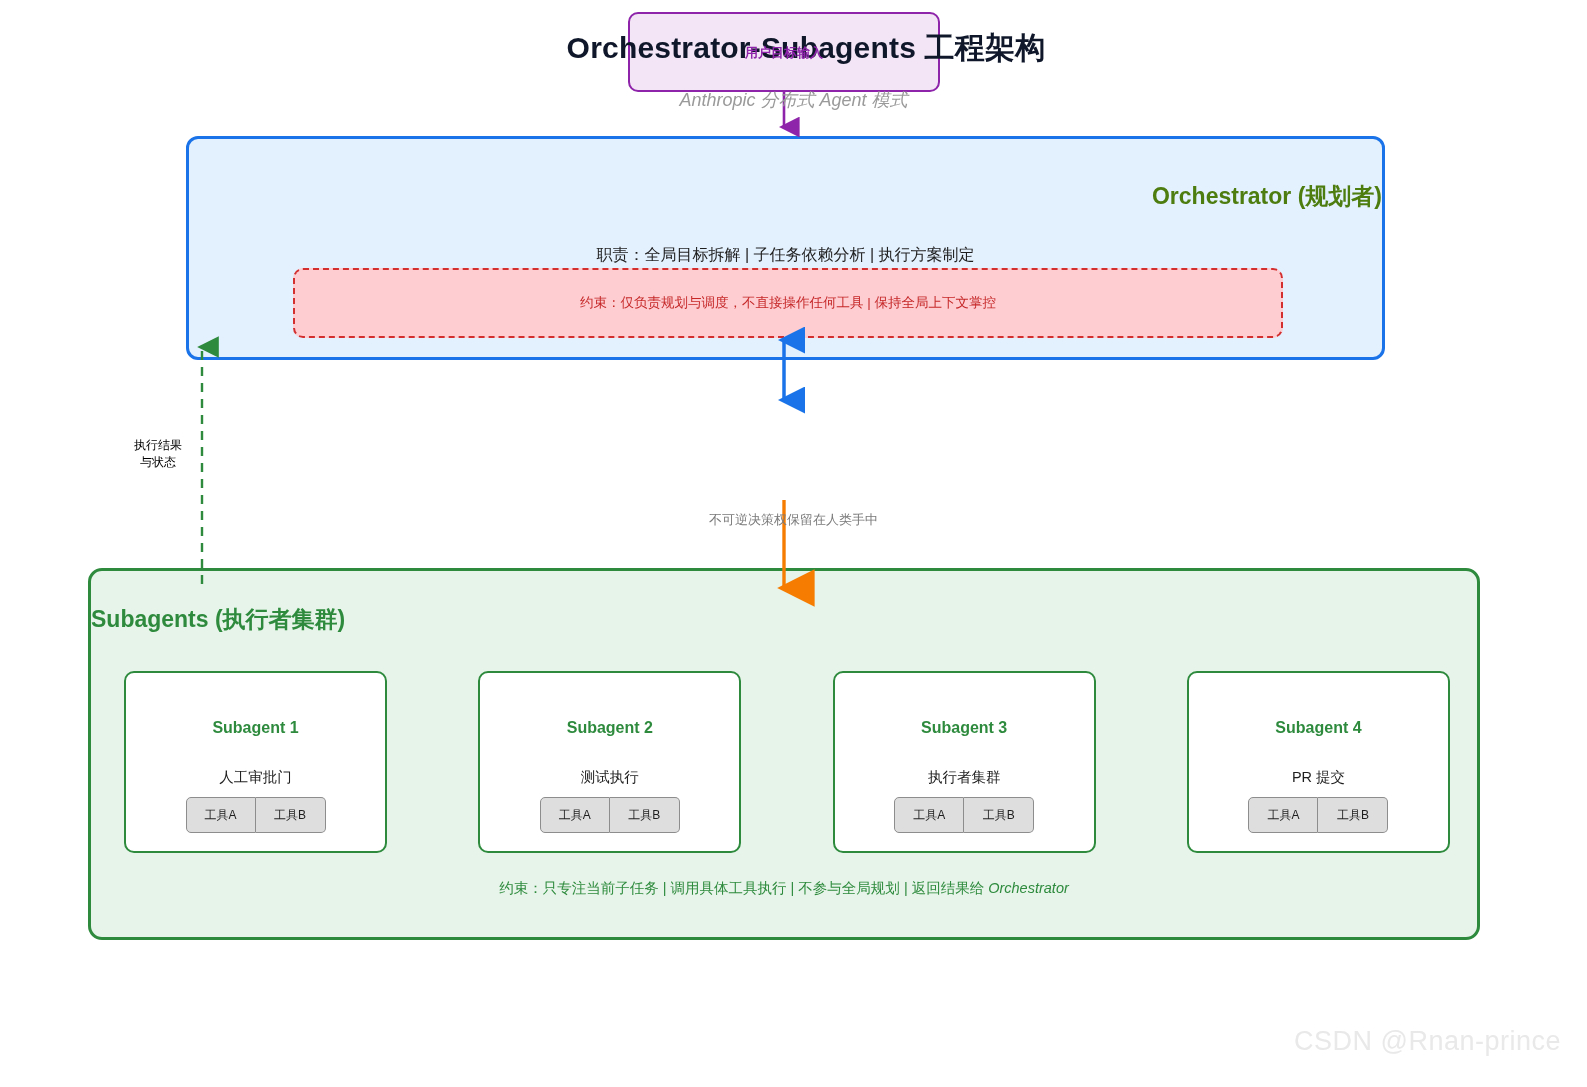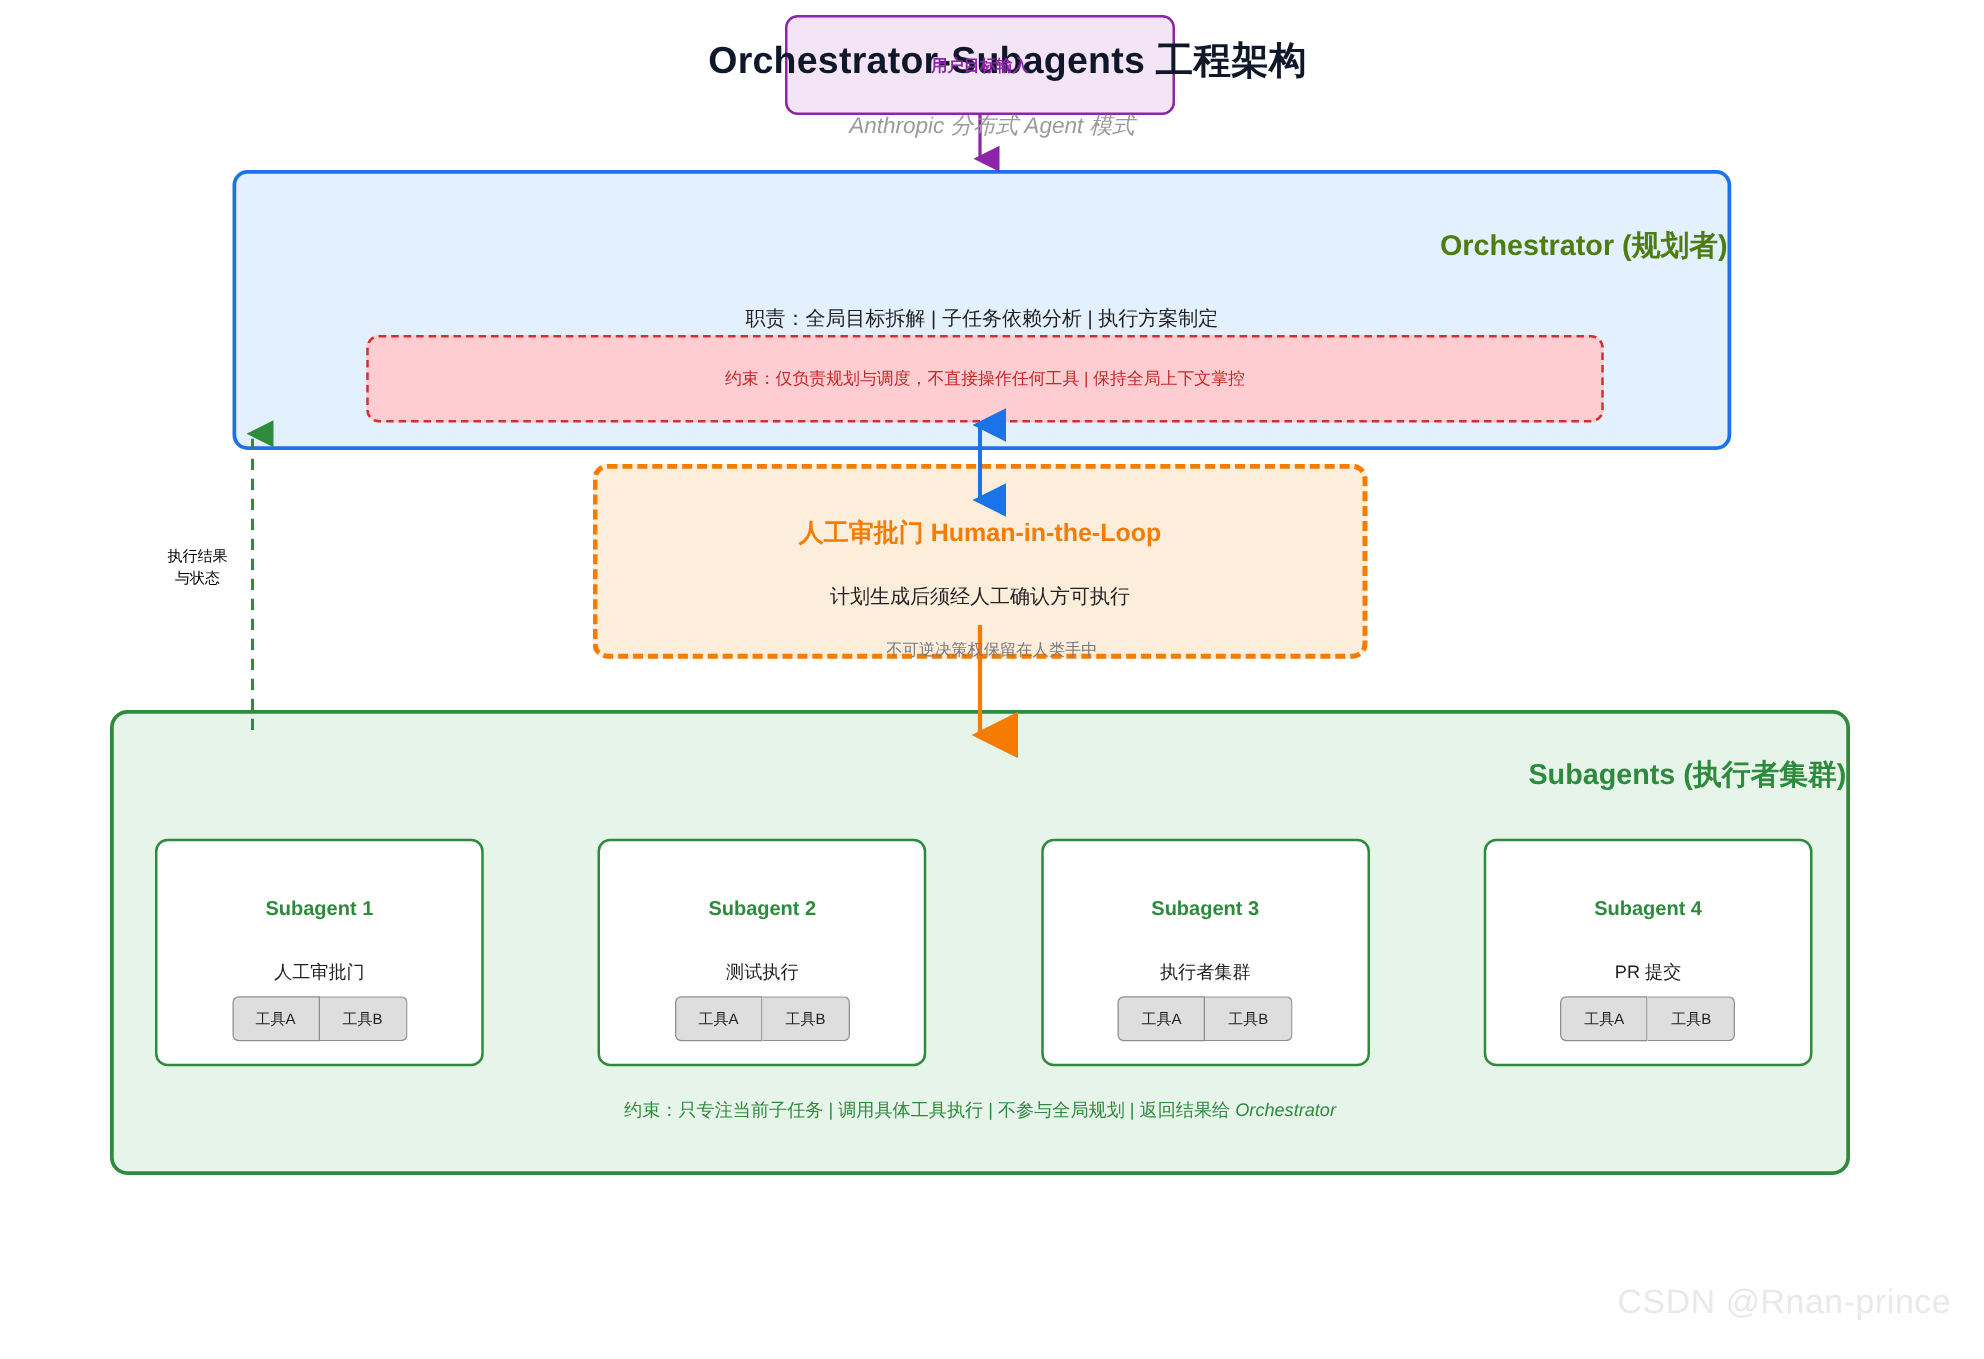--- a/index.html
+++ b/index.html
@@ -174,21 +174,21 @@
     width: 1392px; height: 372px;
     background: #e7f4e9;
     border: 3px solid #2e8b3e;
     border-radius: 14px;
     z-index: 2;
   }
   .sub-title {
     position: absolute;
     left: 0; top: 33px;
     width: 100%;
-    text-align: right;
+    text-align: left;
     font-size: 23px;
     font-weight: bold;
     color: #2e8b3e;
   }
   .cards {
     position: absolute;
     left: 33px; top: 100px;
     width: 1326px;
     display: flex;
     justify-content: space-between;
@@ -306,24 +306,20 @@
   <div class="input-node-label">用户目标输入</div>
 
   <div class="orchestrator">
     <div class="orch-title">Orchestrator (规划者)</div>
     <div class="orch-duty">职责：全局目标拆解 | 子任务依赖分析 | 执行方案制定</div>
     <div class="orch-constraint">
       <div class="orch-constraint-text">约束：仅负责规划与调度，不直接操作任何工具 | 保持全局上下文掌控</div>
     </div>
   </div>
 
-  <div class="hitl">
-    <div class="hitl-title">人工审批门 Human-in-the-Loop</div>
-    <div class="hitl-desc">计划生成后须经人工确认方可执行</div>
-  </div>
   <div class="hitl-note" style="top:511px;">不可逆决策权保留在人类手中</div>
 
   <div class="subagents">
     <div class="sub-title">Subagents (执行者集群)</div>
 
     <div class="cards">
 
       <div class="card">
         <div class="card-title">Subagent 1</div>
         <div class="card-role">人工审批门</div>

